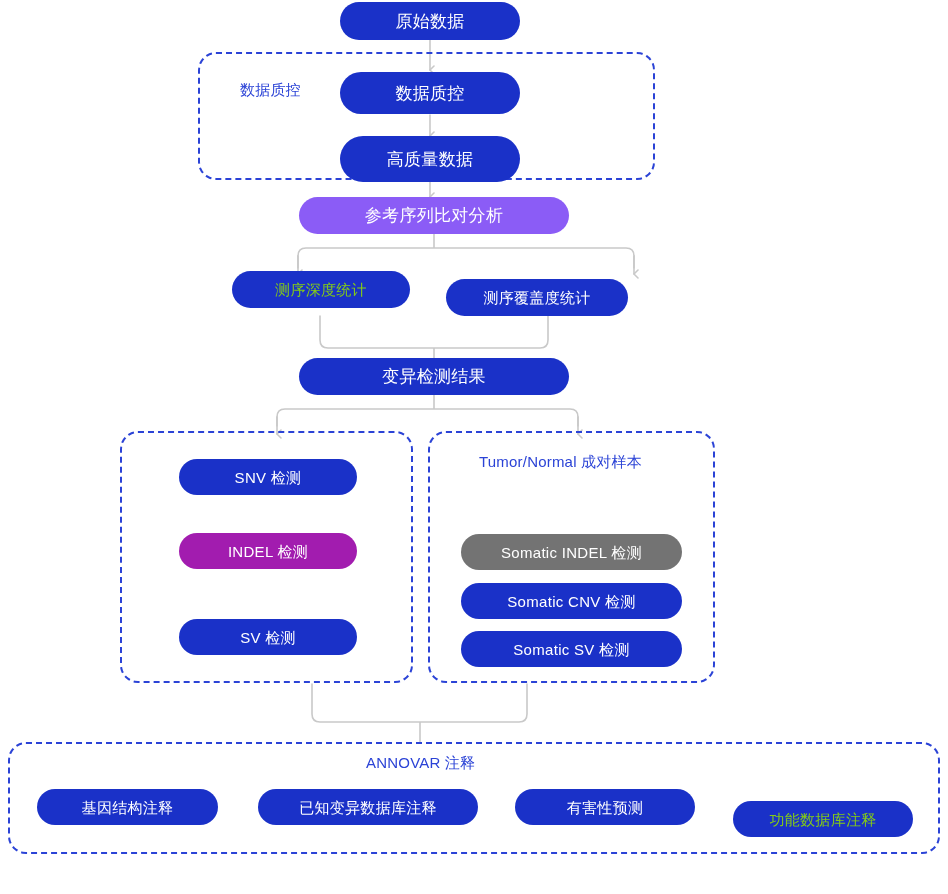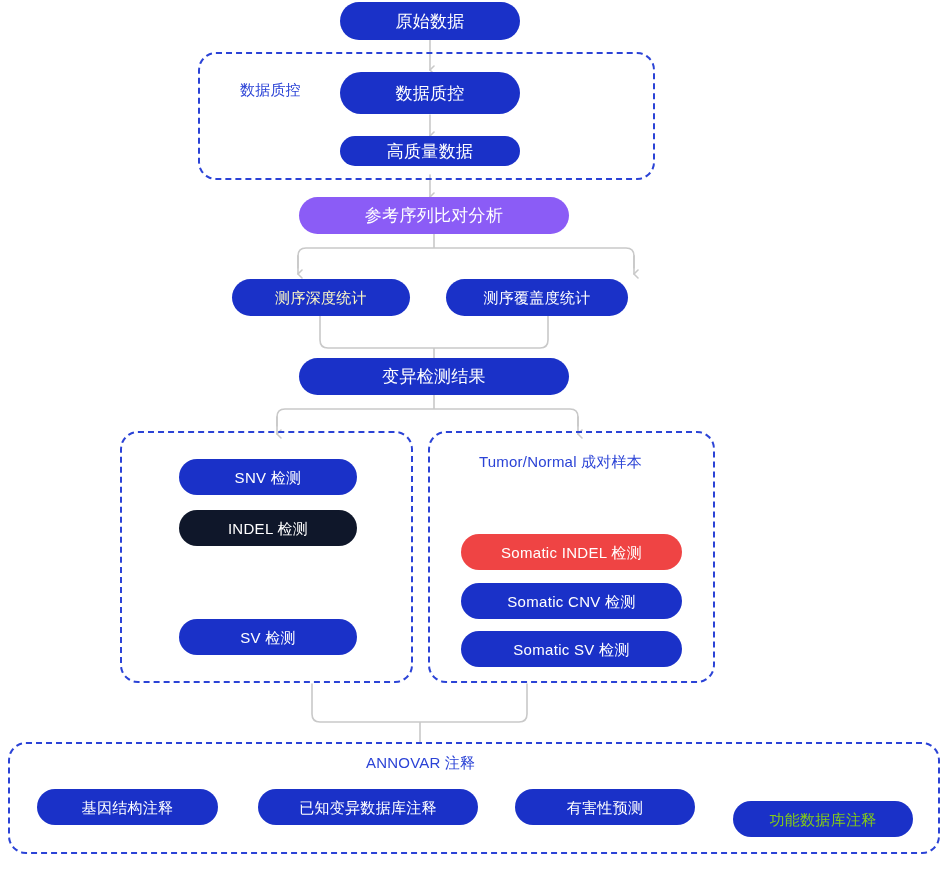--- a/index.html
+++ b/index.html
@@ -100,40 +100,40 @@
     </g>
   </svg>
 
   <div class="frame" style="left: 198px; top: 52px; width: 457px; height: 128px; border-color: rgb(43, 67, 214);"></div>
   <div class="frame-title" style="left: 240px; top: 81px; color: rgb(43, 67, 214);">数据质控</div>
 
   <div class="pill big" style="left: 340px; top: 2px; width: 180px; height: 38px; background: rgb(26, 49, 200); color: rgb(255, 255, 255);">原始数据</div>
 
   <div class="pill big" style="left: 340px; top: 72px; width: 180px; height: 42px; background: rgb(26, 49, 200); color: rgb(255, 255, 255);">数据质控</div>
 
-  <div class="pill big" style="left: 340px; top: 136px; width: 180px; height: 30px; background: rgb(26, 49, 200); color: rgb(255, 255, 255);">高质量数据</div>
+  <div class="pill big" style="left: 340px; top: 136px; width: 180px; height: 46px; background: rgb(26, 49, 200); color: rgb(255, 255, 255);">高质量数据</div>
 
   <div class="pill big" style="left: 299px; top: 197px; width: 270px; height: 37px; background: #8b5cf6; color: rgb(255, 255, 255);">参考序列比对分析</div>
 
-  <div class="pill" style="left: 232px; top: 279px; width: 178px; height: 37px; background: rgb(26, 49, 200); color: #fef9c3; text-align: center;">测序深度统计</div>
+  <div class="pill" style="left: 232px; top: 271px; width: 178px; height: 37px; background: rgb(26, 49, 200); color: #84cc16; text-align: center;">测序深度统计</div>
 
   <div class="pill" style="left: 446px; top: 279px; width: 182px; height: 37px; background: rgb(26, 49, 200); color: rgb(255, 255, 255);">测序覆盖度统计</div>
 
   <div class="pill big" style="left: 299px; top: 358px; width: 270px; height: 37px; background: rgb(26, 49, 200); color: rgb(255, 255, 255);">变异检测结果</div>
 
   <div class="frame" style="left: 120px; top: 431px; width: 293px; height: 252px; border-color: rgb(43, 67, 214);"></div>
 
   <div class="pill" style="left: 179px; top: 459px; width: 178px; height: 36px; background: rgb(26, 49, 200); color: rgb(255, 255, 255);">SNV 检测</div>
-  <div class="pill" style="left: 179px; top: 510px; width: 178px; height: 36px; background: #0f172a; color: rgb(255, 255, 255);">INDEL 检测</div>
+  <div class="pill" style="left: 179px; top: 533px; width: 178px; height: 36px; background: #a21caf; color: rgb(255, 255, 255);">INDEL 检测</div>
   <div class="pill" style="left: 179px; top: 619px; width: 178px; height: 36px; background: rgb(26, 49, 200); color: rgb(255, 255, 255);">SV 检测</div>
 
   <div class="frame" style="left: 428px; top: 431px; width: 287px; height: 252px; border-color: rgb(43, 67, 214);"></div>
   <div class="frame-title" style="left: 479px; top: 453px; color: rgb(43, 67, 214);">Tumor/Normal 成对样本</div>
 
-  <div class="pill" style="left: 461px; top: 534px; width: 221px; height: 36px; background: #ef4444; color: rgb(255, 255, 255);">Somatic INDEL 检测</div>
+  <div class="pill" style="left: 461px; top: 534px; width: 221px; height: 36px; background: #737373; color: rgb(255, 255, 255);">Somatic INDEL 检测</div>
   <div class="pill" style="left: 461px; top: 583px; width: 221px; height: 36px; background: rgb(26, 49, 200); color: rgb(255, 255, 255);">Somatic CNV 检测</div>
   <div class="pill" style="left: 461px; top: 631px; width: 221px; height: 36px; background: rgb(26, 49, 200); color: rgb(255, 255, 255);">Somatic SV 检测</div>
 
   <div class="frame" style="left: 8px; top: 742px; width: 932px; height: 112px; border-color: rgb(43, 67, 214);"></div>
   <div class="frame-title" style="left: 366px; top: 754px; color: rgb(43, 67, 214);">ANNOVAR 注释</div>
 
   <div class="pill" style="left: 37px; top: 789px; width: 181px; height: 36px; background: rgb(26, 49, 200); color: rgb(255, 255, 255);">基因结构注释</div>
   <div class="pill" style="left: 258px; top: 789px; width: 220px; height: 36px; background: rgb(26, 49, 200); color: rgb(255, 255, 255);">已知变异数据库注释</div>
   <div class="pill" style="left: 515px; top: 789px; width: 180px; height: 36px; background: rgb(26, 49, 200); color: rgb(255, 255, 255);">有害性预测</div>
   <div class="pill" style="left: 733px; top: 801px; width: 180px; height: 36px; background: rgb(26, 49, 200); color: #84cc16;">功能数据库注释</div>

